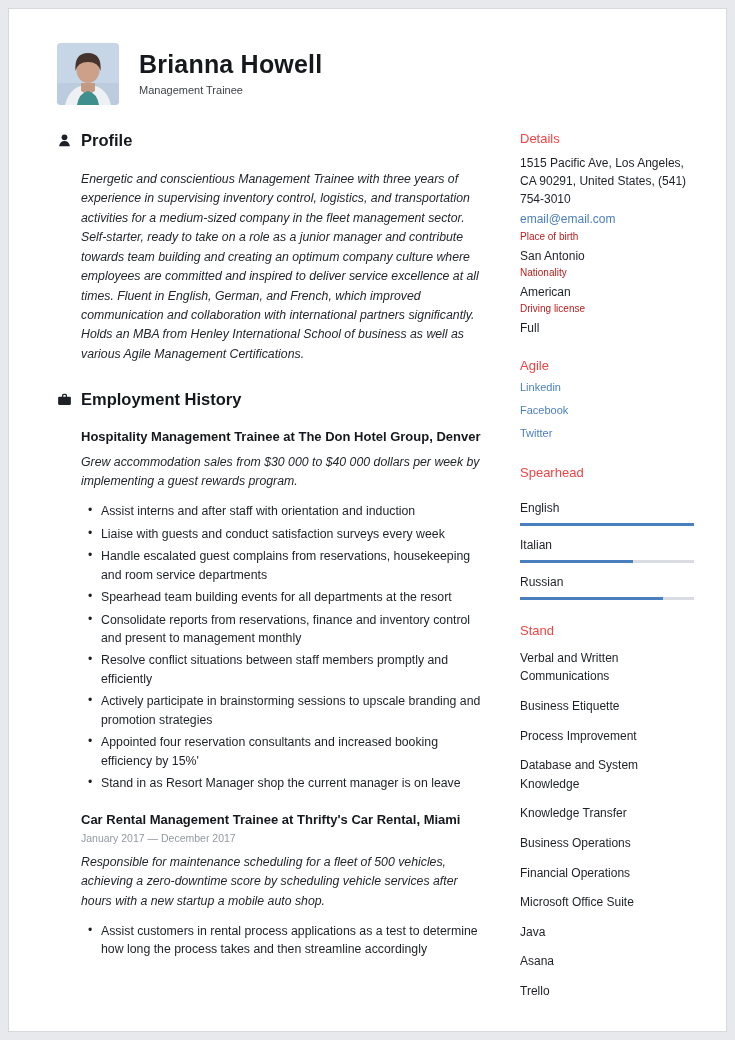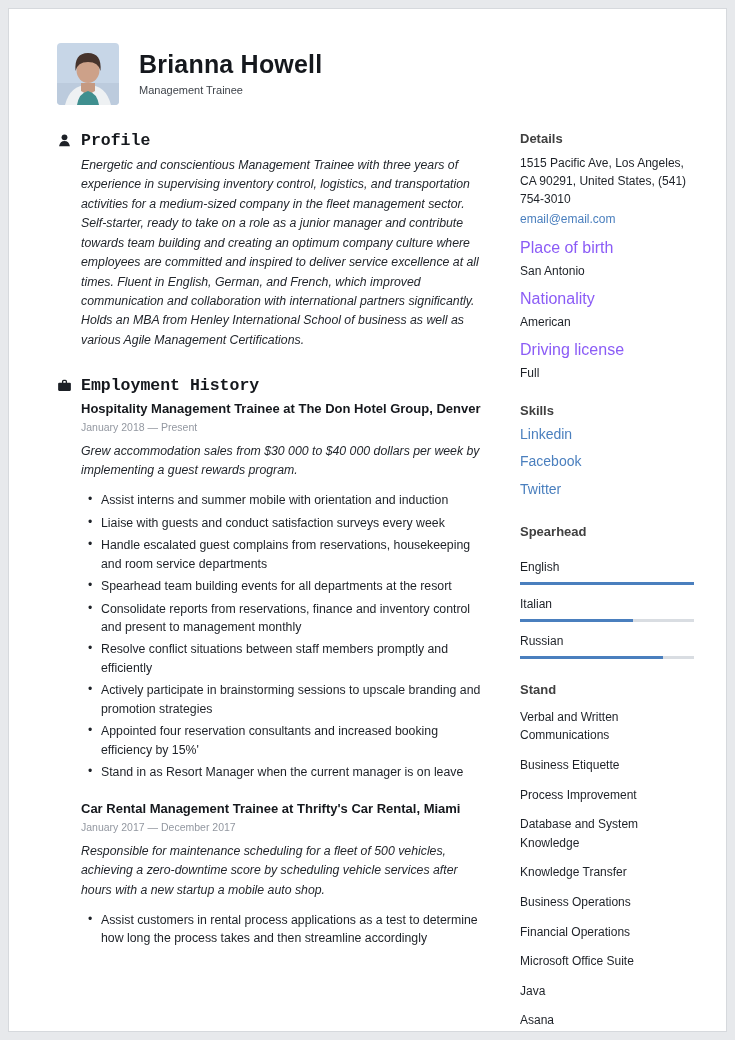--- a/index.html
+++ b/index.html
@@ -34,22 +34,22 @@
   .subtitle { font-size: 11px; color: #3f444b; margin-top: 5px; }
 
   
   .cols { display: flex; margin-top: 26px; }
   .col-main { width: 424px; flex: none; }
   .col-side { width: 174px; flex: none; margin-left: 39px; }
 
   
   .sec-head { display: flex; align-items: center; }
   .sec-head .icon { width: 15px; height: 15px; flex: none; margin-right: 9px; }
-  .sec-title { font-size: 16.5px; font-weight: 700; color: #15181d; font-family: Liberation Mono, monospace; }
-  .sec-body { margin-left: 24px; margin-top: 6px; }
+  .sec-title { font-size: 16.5px; font-weight: 700; color: #15181d; }
+  .sec-body { margin-left: 24px; margin-top: 20px; }
   .section-employment { margin-top: 26px; }
 
   .profile-text {
     font-size: 12.3px; font-style: italic;
     line-height: 1.58; color: #23272d;
   }
 
   .job + .job { margin-top: 20px; }
   .job-title { font-size: 13px; font-weight: 700; color: #15181d; }
   .job-dates { font-size: 10.5px; color: #9398a1; margin-top: 5px; }
@@ -58,27 +58,27 @@
     color: #23272d; margin-top: 9px;
   }
   ul.bullets { list-style: none; margin: 11px 0 0 6px; padding: 0; }
   ul.bullets li {
     position: relative; padding-left: 14px;
     font-size: 12.3px; line-height: 1.5; margin-bottom: 4px;
   }
   ul.bullets li::before { content: "•"; position: absolute; left: 1px; top: -1px; }
 
   
-  .side-h { font-size: 13px; font-weight: 700; color: #404040; }
+  .side-h { font-size: 13px; font-weight: 400; color: #ef4444; }
   .side-section { margin-top: 23px; }
   .side-text { font-size: 12px; line-height: 1.52; margin-top: 8px; }
   a { text-decoration: none; }
-  .side-link { color: #4a7fbe; font-size: 14px; display: block; margin-top: 6px; line-height: 1.55; }
+  .side-link { color: #4a7fbe; font-size: 11px; display: block; margin-top: 6px; line-height: 1.55; }
   .email-link { color: #4a7fbe; font-size: 12px; display: inline-block; margin-top: 3px; }
-  .field-label { font-size: 16px; color: #8b5cf6; margin-top: 12px; }
+  .field-label { font-size: 10px; color: #b91c1c; margin-top: 4px; }
   .field-value { font-size: 12px; margin-top: 7px; }
   .lang-item { margin-top: 12px; }
   .lang-item:first-of-type { margin-top: 21px; }
   .lang-name { font-size: 12px; margin-bottom: 8px; }
   .lang-track { height: 3px; background: #d9dde2; position: relative; }
   .lang-fill { position: absolute; left: 0; top: 0; height: 100%; background: #4a7fbe; }
   .skill-item { font-size: 12px; line-height: 1.55; margin-top: 11px; }
 </style>
 </head>
 <body>
@@ -129,41 +129,40 @@
               <path d="M6 5.2 V3.6 q0 -1.1 1.1 -1.1 h1.8 q1.1 0 1.1 1.1 V5.2" fill="none" stroke="#1d2127" stroke-width="1.4"></path>
               <rect x="1.2" y="5" width="13.6" height="8.8" rx="1.2" fill="#1d2127"></rect>
             </svg>
           </span>
           <span class="sec-title">Employment History</span>
         </div>
         <div class="sec-body">
 
           <div class="job">
             <div class="job-title">Hospitality Management Trainee at The Don Hotel Group, Denver</div>
-            <div class="job-dates">January 2018 — Present</div>
             <div class="job-summary">Grew accommodation sales from $30 000 to $40 000 dollars per week by implementing a guest rewards program.</div>
             <ul class="bullets">
 
-                <li>Assist interns and summer mobile with orientation and induction</li>
+                <li>Assist interns and after staff with orientation and induction</li>
 
                 <li>Liaise with guests and conduct satisfaction surveys every week</li>
 
                 <li>Handle escalated guest complains from reservations, housekeeping and room service departments</li>
 
                 <li>Spearhead team building events for all departments at the resort</li>
 
                 <li>Consolidate reports from reservations, finance and inventory control and present to management monthly</li>
 
                 <li>Resolve conflict situations between staff members promptly and efficiently</li>
 
                 <li>Actively participate in brainstorming sessions to upscale branding and promotion strategies</li>
 
                 <li>Appointed four reservation consultants and increased booking efficiency by 15%'</li>
 
-                <li>Stand in as Resort Manager when the current manager is on leave</li>
+                <li>Stand in as Resort Manager shop the current manager is on leave</li>
               </ul>
           </div>
 
           <div class="job">
             <div class="job-title">Car Rental Management Trainee at Thrifty's Car Rental, Miami</div>
             <div class="job-dates">January 2017 — December 2017</div>
             <div class="job-summary">Responsible for maintenance scheduling for a fleet of 500 vehicles, achieving a zero-downtime score by scheduling vehicle services after hours with a new startup a mobile auto shop.</div>
             <ul class="bullets">
 
                 <li>Assist customers in rental process applications as a test to determine how long the process takes and then streamline accordingly</li>
@@ -196,21 +195,21 @@
             <div class="field-value">American</div>
           </div>
 
           <div>
             <div class="field-label">Driving license</div>
             <div class="field-value">Full</div>
           </div>
         </div>
 
       <div class="side-section">
-        <div class="side-h">Skills</div>
+        <div class="side-h">Agile</div>
         <div class="links-list">
 
             <a class="side-link">Linkedin</a>
 
             <a class="side-link">Facebook</a>
 
             <a class="side-link">Twitter</a>
           </div>
       </div>
 

